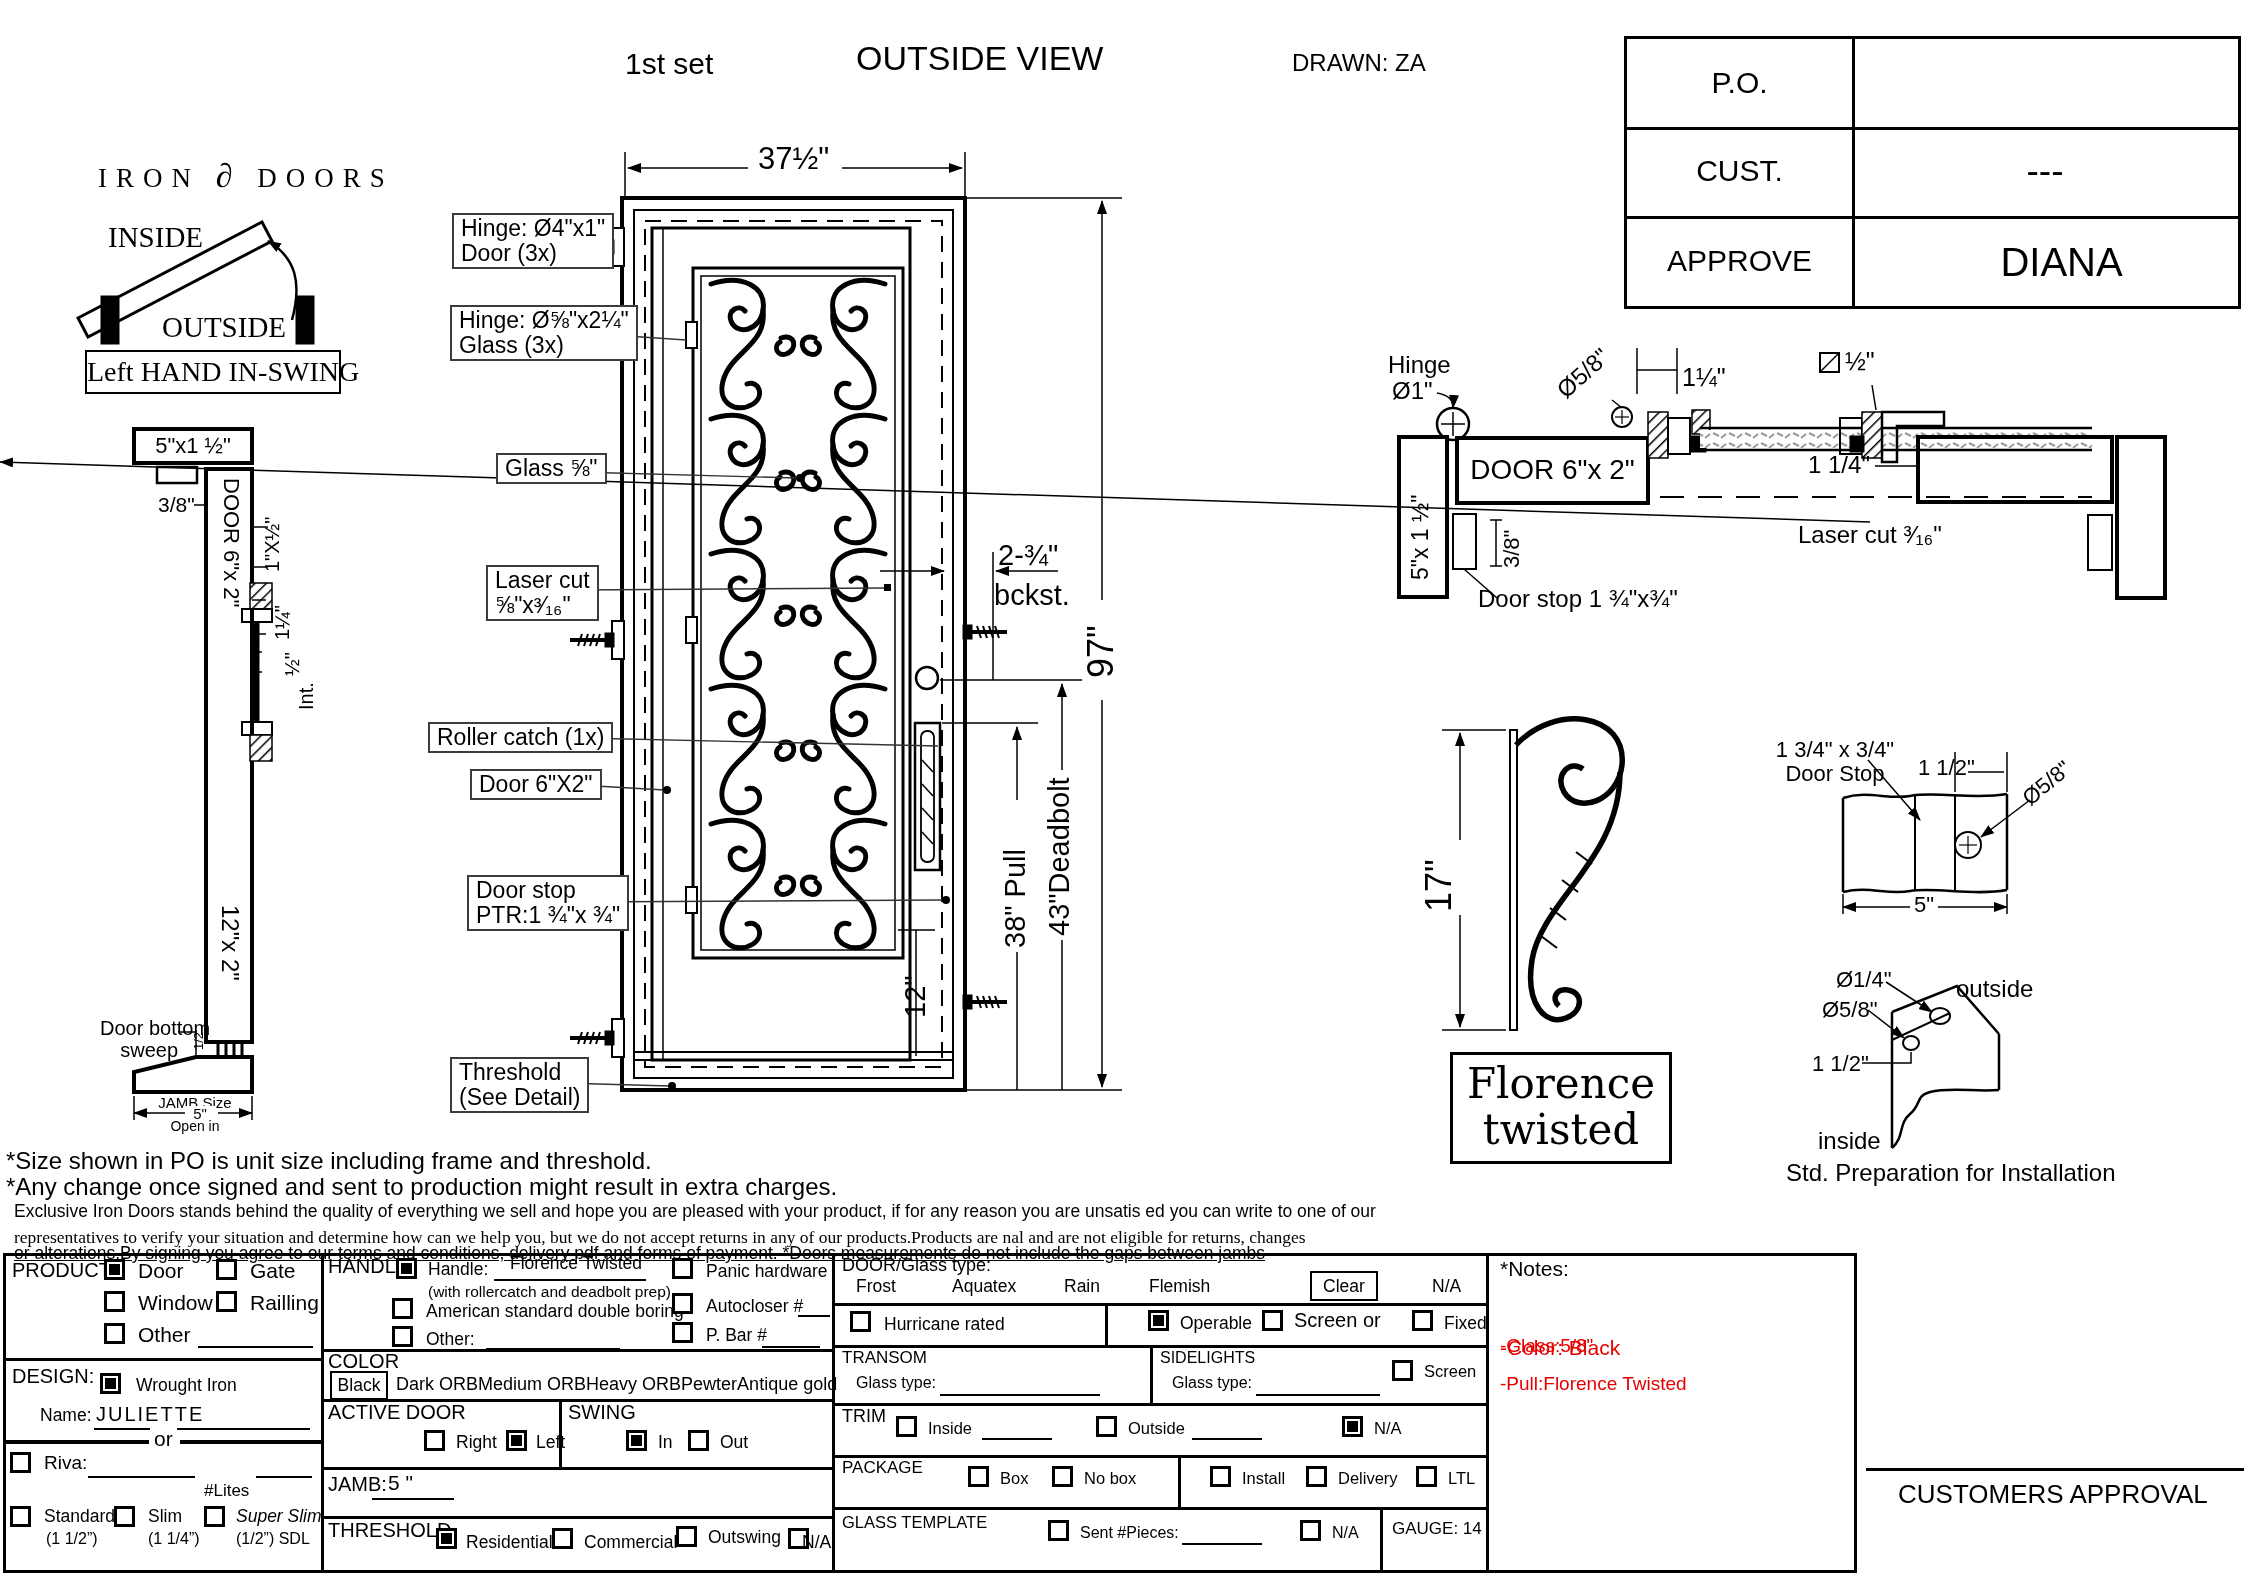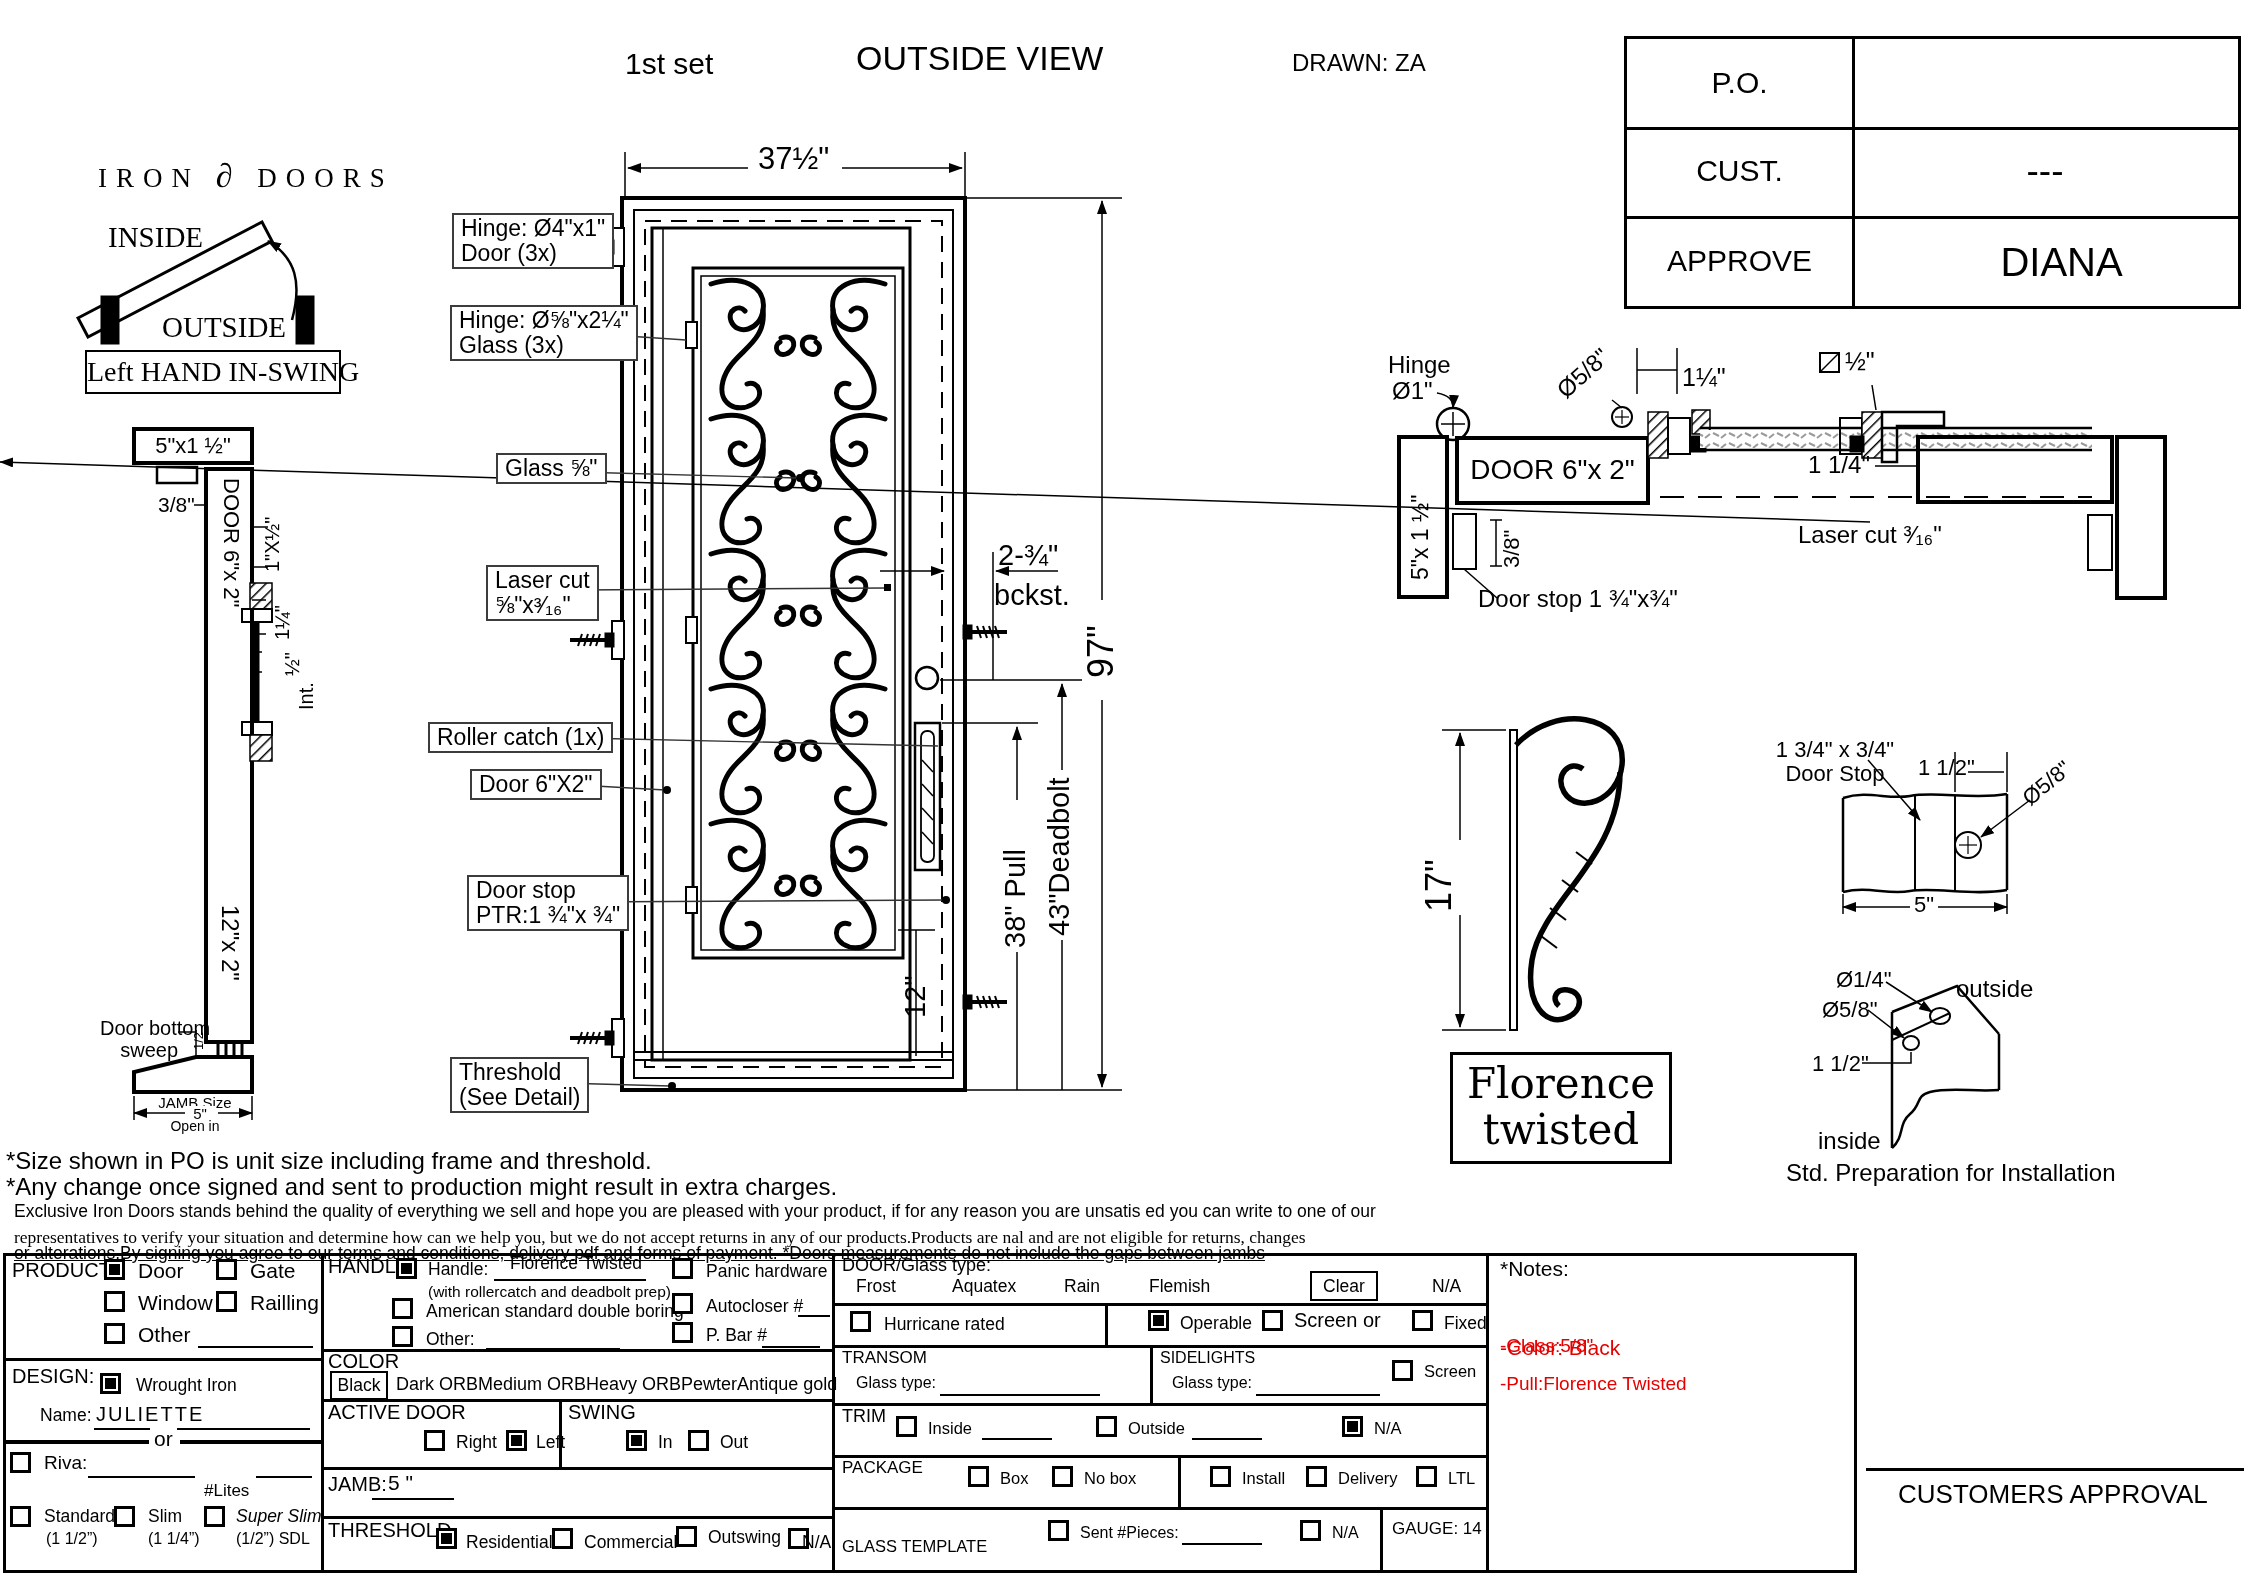--- a/index.html
+++ b/index.html
@@ -527,21 +527,21 @@
 <div class="t" style="left:1000px;top:1470px;font-size:16.5px;">Box</div>
 <span class="cb" style="left:1052px;top:1466px;"></span>
 <div class="t" style="left:1084px;top:1470px;font-size:16.5px;">No box</div>
 <span class="cb" style="left:1210px;top:1466px;"></span>
 <div class="t" style="left:1242px;top:1470px;font-size:16.5px;">Install</div>
 <span class="cb" style="left:1306px;top:1466px;"></span>
 <div class="t" style="left:1338px;top:1470px;font-size:16.5px;">Delivery</div>
 <span class="cb" style="left:1416px;top:1466px;"></span>
 <div class="t" style="left:1448px;top:1470px;font-size:16.5px;">LTL</div>
 
-<div class="t" style="left:842px;top:1514px;font-size:16.5px;margin-top:24px;">GLASS TEMPLATE</div>
+<div class="t" style="left:842px;top:1514px;font-size:16.5px;">GLASS TEMPLATE</div>
 <span class="cb" style="left:1048px;top:1520px;"></span>
 <div class="t" style="left:1080px;top:1524px;font-size:16px;">Sent #Pieces:</div>
 <div class="ul" style="left:1182px;top:1543px;width:80px;"></div>
 <span class="cb" style="left:1300px;top:1520px;"></span>
 <div class="t" style="left:1332px;top:1524px;font-size:16px;">N/A</div>
 <div class="t" style="left:1392px;top:1520px;font-size:17px;">GAUGE: 14</div>
 
 <div class="t" style="left:1500px;top:1258px;font-size:21px;">*Notes:</div>
 <div class="t red" style="left:1500px;top:1298px;font-size:21px;margin-top:39px;">-Color: Black</div>
 <div class="t red" style="left:1500px;top:1336px;font-size:19px;">-Glass:5/8"</div>

